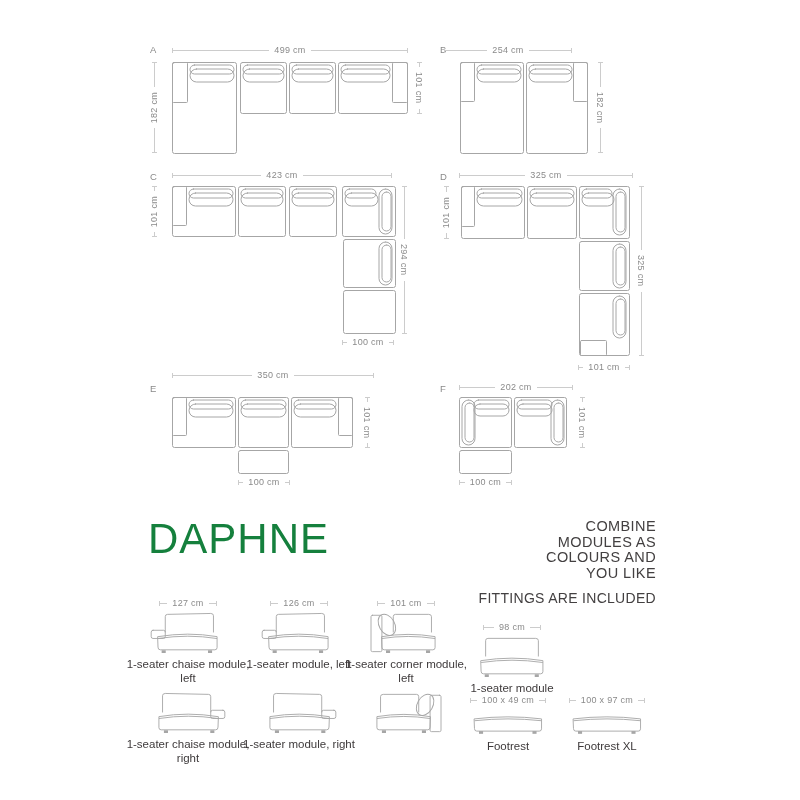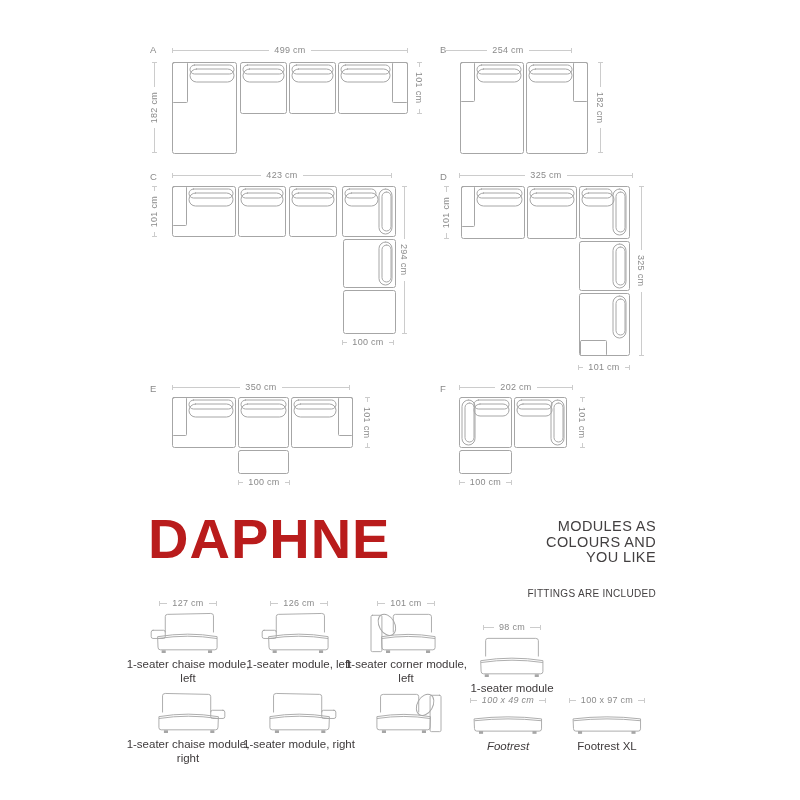--- a/index.html
+++ b/index.html
@@ -16,25 +16,25 @@
   .vdim .tick{height:1px;width:5px;background:#cccccc;}
   .vdim .vline{flex:1;width:1px;background:#cccccc;}
   .vdim .dimtext{writing-mode:vertical-rl;padding:5px 0;}
   .vdim.read-up .dimtext{transform:rotate(180deg);}
   
   .cfg-label{position:absolute;font-size:9.5px;color:#8a8a8a;letter-spacing:.4px;}
   svg{display:block;position:absolute;}
   svg .ln{fill:none;stroke:#a6a6a6;stroke-width:1;stroke-linejoin:round;stroke-linecap:round;}
   svg .ft{fill:#a6a6a6;stroke:none;}
   
-  .product-title{position:absolute;left:148px;top:506px;font-size:56px;line-height:66px;
-    font-weight:700;letter-spacing:1px;color:#b91c1c;}
+  .product-title{position:absolute;left:148px;top:506px;font-size:42px;line-height:66px;
+    font-weight:400;letter-spacing:1px;color:#15803d;}
   .tagline{position:absolute;left:400px;top:519px;width:256px;text-align:right;color:#434041;}
   .tagline .tl-line{font-size:14.5px;line-height:15.5px;font-weight:300;letter-spacing:.4px;}
-  .tagline .tl-note{font-size:10px;letter-spacing:.3px;margin-top:22px;color:#434041;}
+  .tagline .tl-note{font-size:14px;letter-spacing:.3px;margin-top:9px;color:#434041;}
   
   .mod{position:absolute;display:flex;flex-direction:column;align-items:center;justify-content:space-between;}
   .mod .mod-dim{position:relative;display:flex;align-items:center;height:10px;width:58px;margin-bottom:3px;}
   .mod .mod-dim.wide{width:76px;}
   .mod .mod-dim .tick{width:1px;height:5px;background:#cccccc;}
   .mod .mod-dim .hline{flex:1;height:1px;background:#cccccc;}
   .mod svg{position:relative;}
   .mod-label{font-size:11.5px;line-height:13.5px;color:#3e3a3b;text-align:center;margin-top:3px;max-width:128px;}
 </style>
 </head>
@@ -211,21 +211,21 @@
       <rect x="154" y="58" width="13" height="44" rx="6.5"></rect>
         <rect x="157" y="61" width="9" height="38" rx="4.5"></rect>
       <rect x="120.5" y="107.5" width="50" height="62" rx="2"></rect>
       <rect x="154" y="110" width="13" height="42" rx="6.5"></rect>
         <rect x="157" y="113" width="9" height="36" rx="4.5"></rect>
       <rect x="121.5" y="154.5" width="26" height="15" rx="1"></rect>
     </g>
   </svg>
 
   <div class="cfg-label" style="left:150px;top:383px;">E</div>
-  <div class="hdim" style="left:172px;top:382px;width:178px;">
+  <div class="hdim" style="left:172px;top:370px;width:202px;">
     <span class="tick"></span>
       <span class="hline"></span>
     <span class="dimtext">350 cm</span>
     <span class="hline"></span>
       <span class="tick"></span>
   </div>
   <div class="vdim" style="left:362px;top:397px;height:51px;">
     <span class="tick"></span>
       <span class="vline"></span>
     <span class="dimtext">101 cm</span>
@@ -289,20 +289,21 @@
       <rect x="92" y="3" width="13" height="45" rx="6.5"></rect>
         <rect x="95" y="6" width="9" height="39" rx="4.5"></rect>
       <rect x="58" y="3" width="35" height="9" rx="4.5"></rect>
         <rect x="58" y="7" width="35" height="12" rx="6"></rect>
       <rect x="0.5" y="53.5" width="52" height="23" rx="2"></rect>
     </g>
   </svg>
 
   <div class="product-title">DAPHNE</div>
   <div class="tagline">
+    <div class="tl-line">COMBINE</div>
     <div class="tl-line">MODULES AS</div>
     <div class="tl-line">COLOURS AND</div>
     <div class="tl-line">YOU LIKE</div>
     <div class="tl-note">FITTINGS ARE INCLUDED</div>
   </div>
 
   <div class="mod" style="left:123px;top:598px;width:130px;">
     <div class="mod-dim">
       <span class="tick"></span>
         <span class="hline"></span>
@@ -441,21 +442,21 @@
           <path d="M18 30 Q46 25.5 75.5 30"></path>
         </g>
         <g class="ft">
             <rect x="22" y="43" width="4.5" height="3"></rect>
             <rect x="66" y="43" width="4.5" height="3"></rect>
           </g>
       </g>
     </svg>
   </div>
 
-  <div class="mod" style="left:443px;top:695px;width:130px;font-style:italic;">
+  <div class="mod" style="left:443px;top:695px;width:130px;">
     <div class="mod-dim wide">
       <span class="tick"></span>
         <span class="hline"></span>
       <span class="dimtext">100 x 49 cm</span>
       <span class="hline"></span>
         <span class="tick"></span>
     </div>
     <svg width="80" height="29" viewBox="0 0 88 32">
       <g class="ln">
         <path d="M7 12 Q44 7.5 81 12 L81 23 Q81 25.5 78.5 25.5 H9.5 Q7 25.5 7 23 Z"></path>

